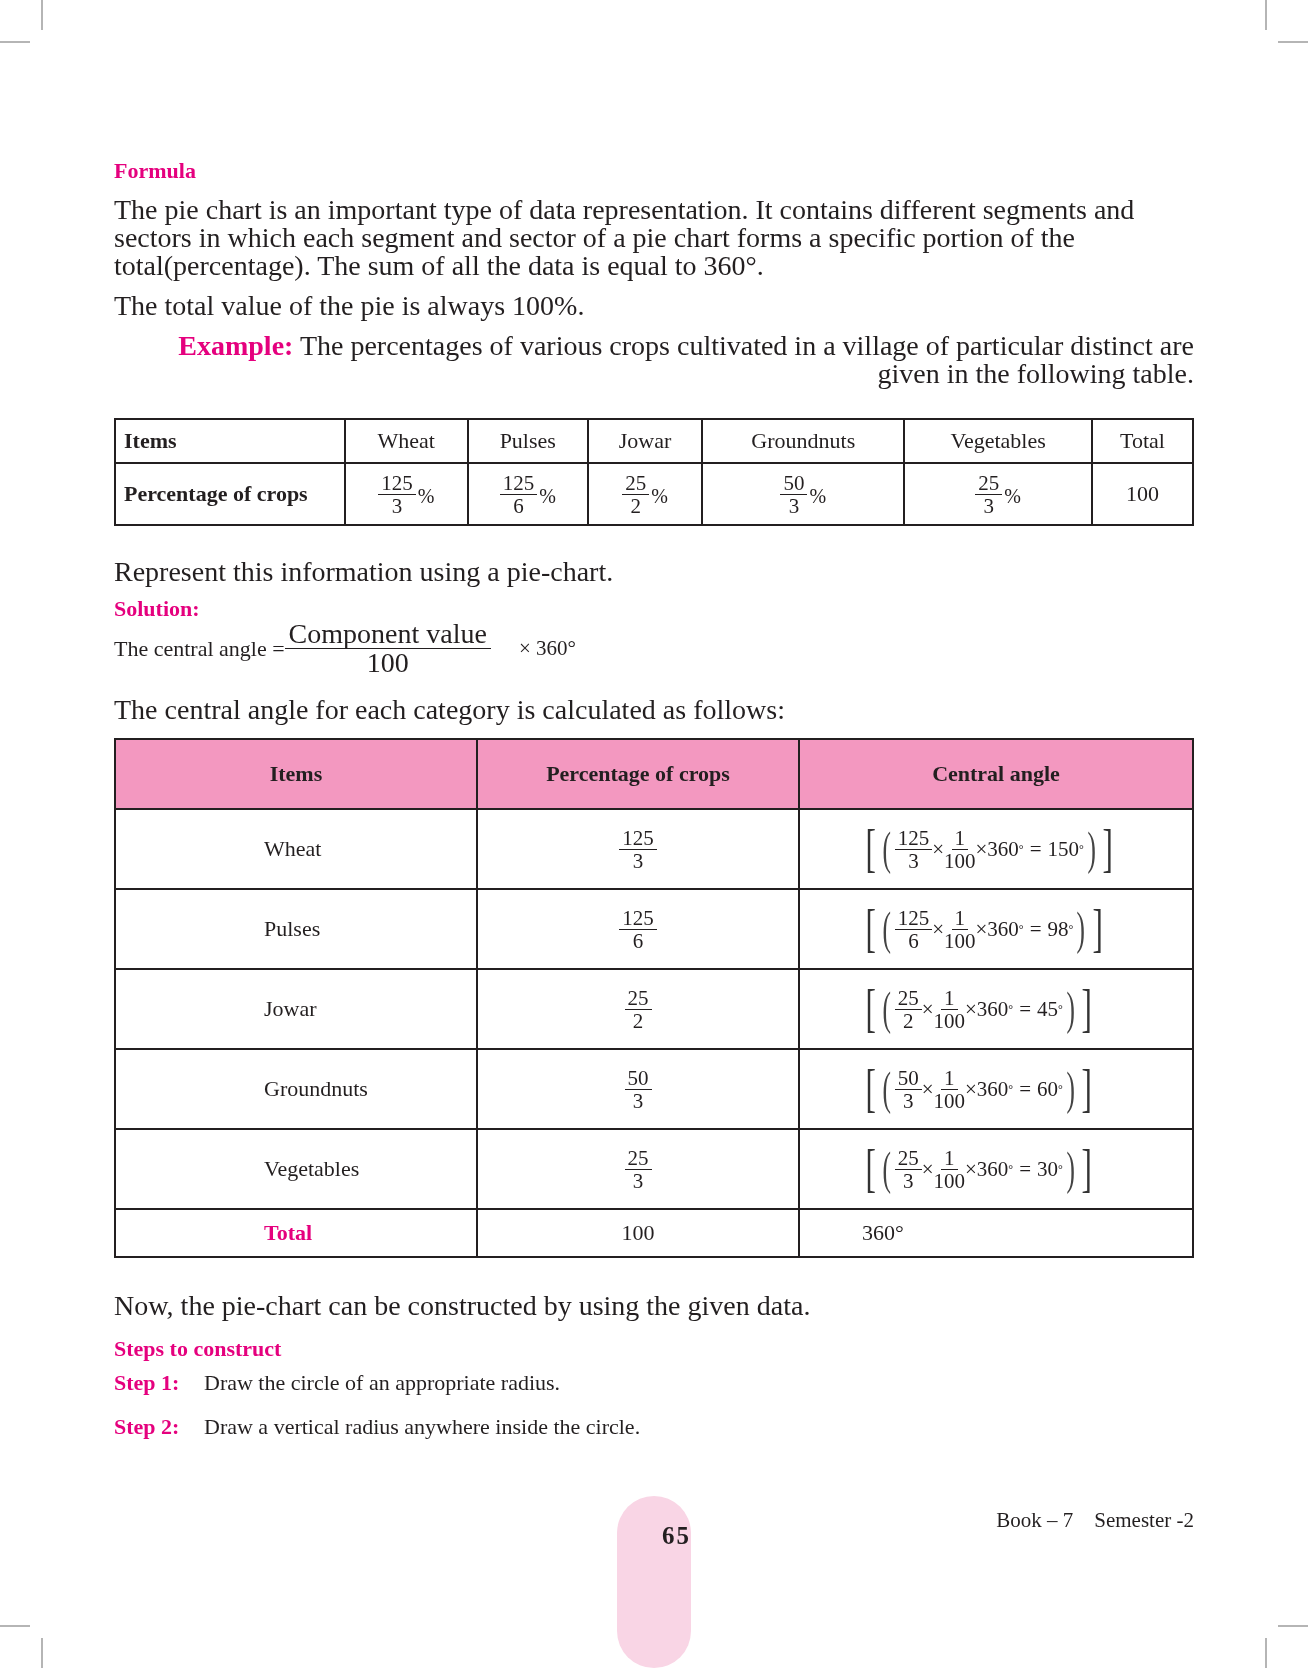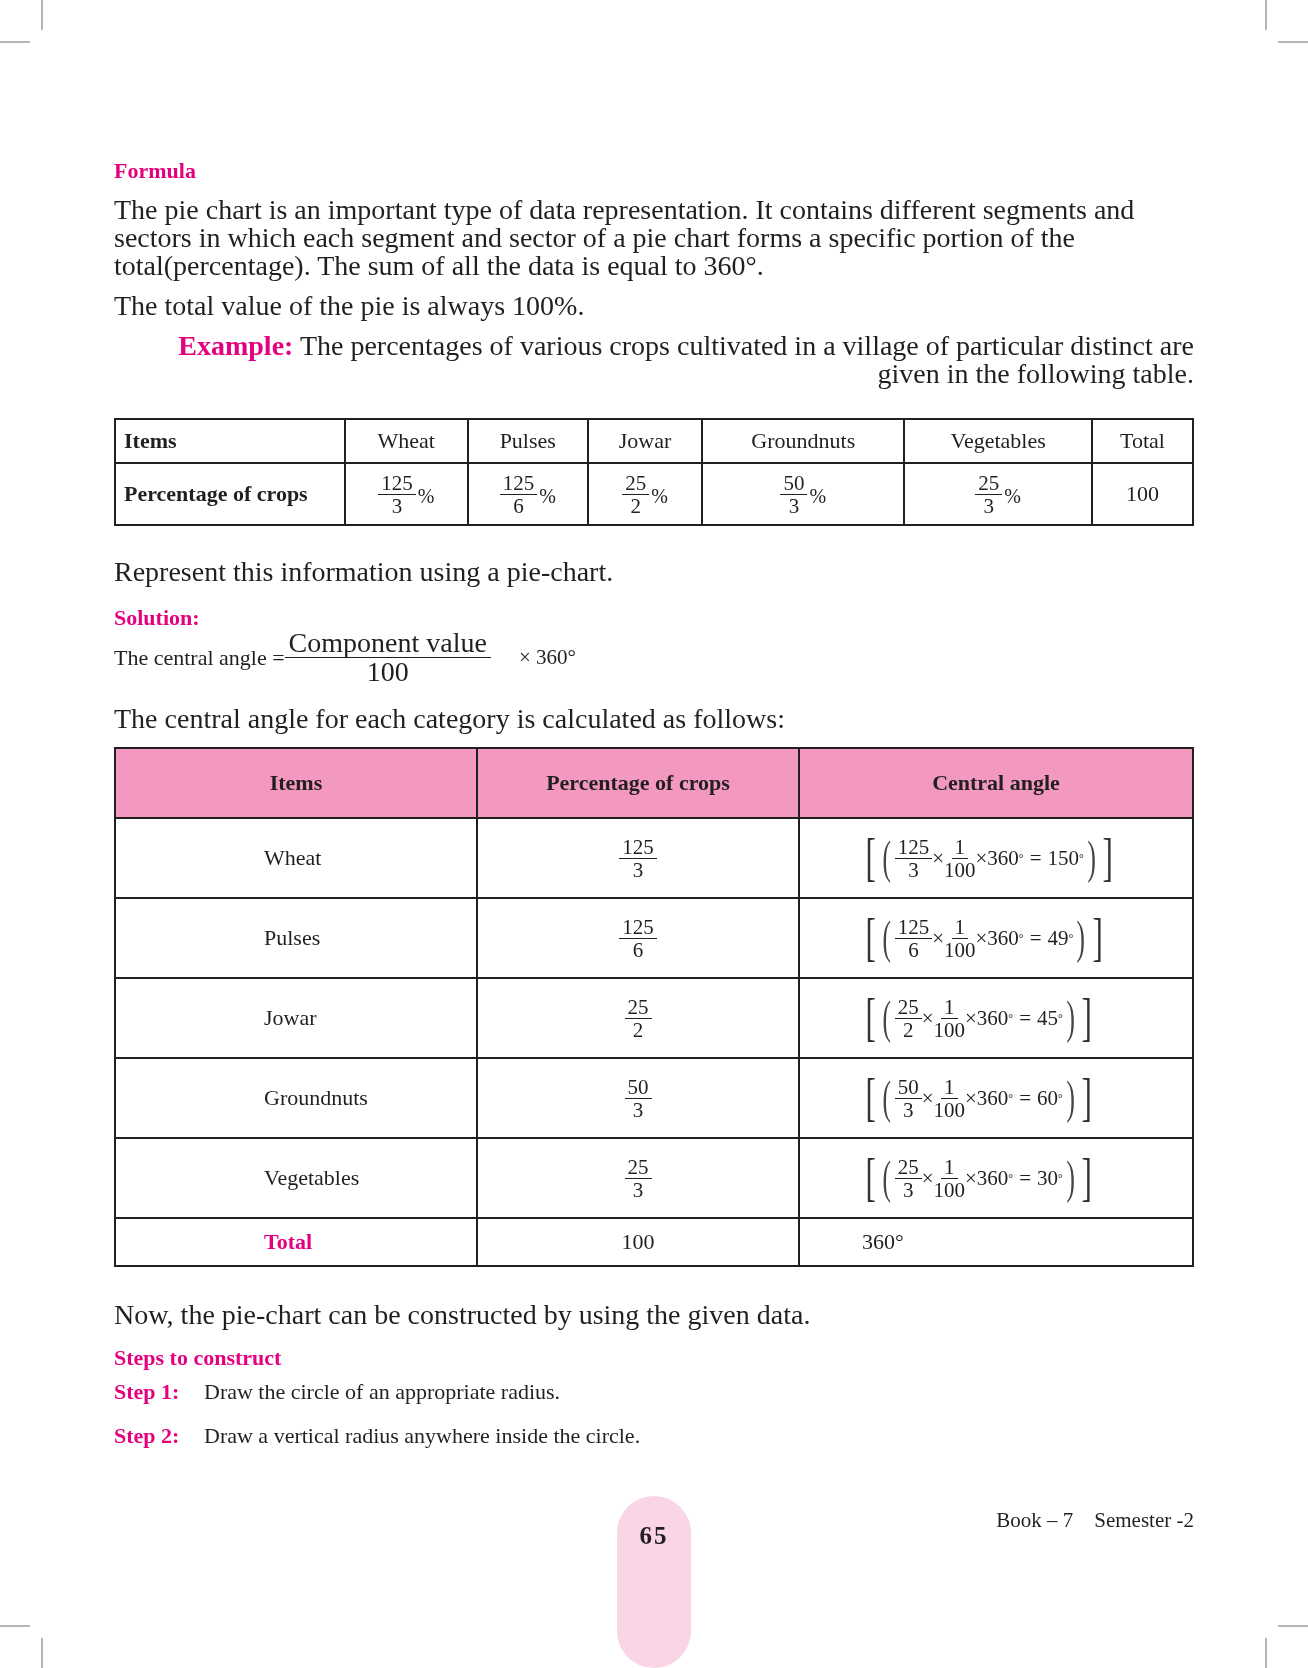--- a/index.html
+++ b/index.html
@@ -29,21 +29,21 @@
   .t2 tr.total td { height:44px; }
   .expr { display:inline-flex; align-items:center; font-size:21px; }
   .brk { font-size:52px; font-weight:100; line-height:52px; color:#333; transform:scaleX(0.6); display:inline-block; }
   .par { font-size:46px; line-height:46px; color:#444; transform:scaleX(0.55); display:inline-block; }
   .deg { font-size:12px; vertical-align:super; }
   .formula { display:flex; align-items:center; font-size:22px; }
   .formula .frac { font-size:28px; line-height:28px; }
   .formula .frac .num { padding:0 4px; }
   .step { display:flex; font-size:22px; }
   .pagetab { position:absolute; left:617px; top:1496px; width:74px; height:172px; background:#f9d5e5; border-radius:37px 37px 37px 37px; text-align:center; }
-  .pagenum { font-family:"Liberation Serif",serif; font-weight:bold; font-size:25px; padding-top:26px; letter-spacing:2px; }
+  .pagenum { font-family:"Liberation Serif",serif; font-weight:bold; font-size:25px; padding-top:26px; letter-spacing:2px;text-align:right; }
   .footer { position:absolute; right:114px; top:1508px; font-family:"Liberation Serif",serif; font-size:21px; }
 </style>
 </head>
 <body>
 
 <div class="crop" style="left:41px;top:0;width:2px;height:30px;"></div>
 <div class="crop" style="left:0;top:41px;width:30px;height:2px;"></div>
 <div class="crop" style="left:1265px;top:0;width:2px;height:30px;"></div>
 <div class="crop" style="left:1278px;top:41px;width:30px;height:2px;"></div>
 <div class="crop" style="left:41px;top:1638px;width:2px;height:30px;"></div>
@@ -89,21 +89,21 @@
       <td><span class="frac">
               <span class="num">25</span>
               <span>3</span>
             </span><span class="pct">%</span></td>
       <td>100</td>
     </tr>
   </tbody>
     </table>
 
   <p style="margin-top:32px;">Represent this information using a pie-chart.</p>
-  <div class="heading" style="margin-top:19px;">Solution:</div>
+  <div class="heading" style="margin-top:10px;">Solution:</div>
   <div class="formula" style="margin-top:-2px;">
     <span>The central angle =</span>
     <span class="frac">
         <span class="num">Component value</span>
         <span>100</span>
       </span>
     <span style="margin-left:28px;font-size:21px;">× 360°</span>
   </div>
   <p style="margin-top:19px;">The central angle for each category is calculated as follows:</p>
 
@@ -159,21 +159,21 @@
               </span>
               <span>×</span>
               <span class="frac">
                 <span class="num">1</span>
                 <span>100</span>
               </span>
               <span>×</span>
               <span>360</span>
               <span class="deg">°</span>
               <span style="margin:0 6px;">=</span>
-              <span>49</span>
+              <span>98</span>
               <span class="deg">°</span>
               <span class="par">)</span>
               <span class="brk">]</span>
             </span></td>
         </tr>
         <tr>
           <td class="item">Jowar</td>
           <td><span class="frac">
               <span class="num">25</span>
               <span>2</span>

